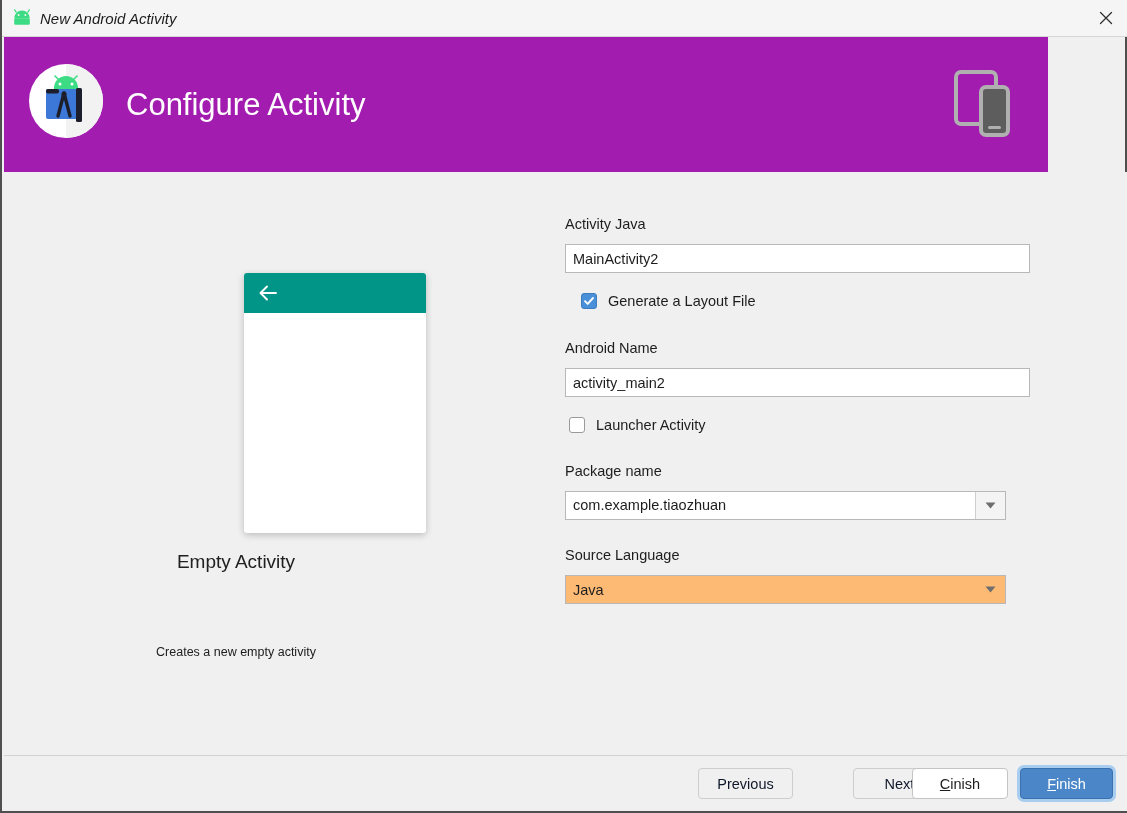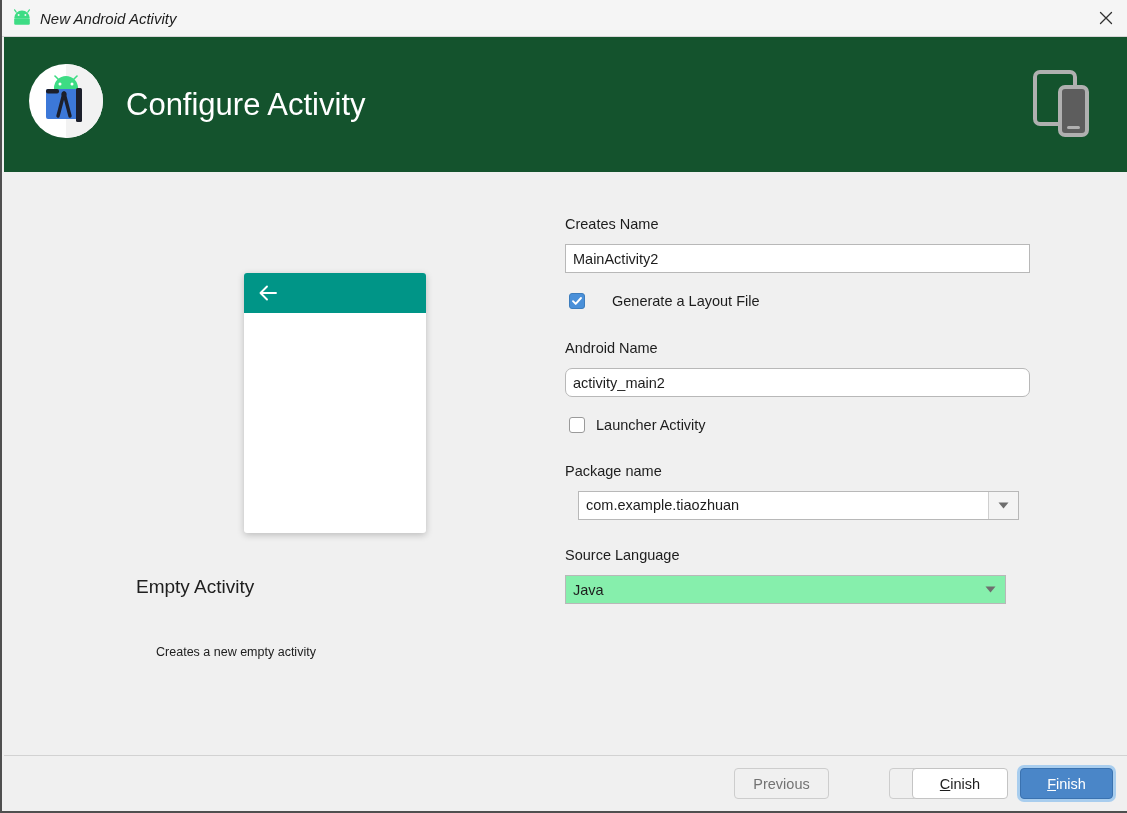--- a/index.html
+++ b/index.html
@@ -57,23 +57,23 @@
     align-items: center;
     justify-content: center;
     cursor: pointer;
   }
   .titlebar-close svg { display: block; }
 
   
   .header {
     position: absolute;
     left: 2px; top: 37px;
-    width: 1123px;
+    width: 1044px;
     height: 135px;
-    background: #14532d;
+    background: #a21caf;
   }
   .header-logo {
     position: absolute;
     left: 24px; top: 26px;
     width: 76px; height: 76px;
   }
   .header-title {
     position: absolute;
     left: 122px; top: 49px;
     font-size: 31px;
@@ -112,23 +112,23 @@
     width: 182px; height: 40px;
     background: #009587;
   }
   .preview-back {
     position: absolute;
     left: 14px; top: 11px;
     width: 20px; height: 18px;
   }
   .preview-title {
     position: absolute;
-    left: 132px; top: 404px;
+    left: 132px; top: 379px;
     width: 200px;
-    text-align: left;
+    text-align: center;
     font-size: 19px;
     color: #202020;
     white-space: nowrap;
   }
   .preview-desc {
     position: absolute;
     left: 132px; top: 473px;
     width: 200px;
     text-align: center;
     font-size: 12.5px;
@@ -163,21 +163,21 @@
   }
   .label-activity-name { position: absolute; left: 0; top: 43px; }
   .input-activity-name { position: absolute; left: 0; top: 72px; }
 
   .check-row {
     position: absolute;
     display: flex;
     align-items: center;
     cursor: pointer;
   }
-  .check-generate-layout { left: 4px; top: 120px; gap: 16px; }
+  .check-generate-layout { left: 16px; top: 120px; }
   .check-launcher { left: 4px; top: 244px; }
   .cb {
     width: 16px; height: 16px;
     box-sizing: border-box;
     border-radius: 3px;
     flex: none;
     display: flex;
     align-items: center;
     justify-content: center;
   }
@@ -192,34 +192,33 @@
   .cb svg { display: block; }
   .check-label {
     margin-left: 11px;
     font-size: 14.5px;
     color: #1d1d1d;
     line-height: 18px;
     white-space: nowrap;
   }
 
   .label-layout-name { position: absolute; left: 0; top: 167px; }
-  .input-layout-name { position: absolute; left: 0; top: 196px; border-radius: 7px; }
+  .input-layout-name { position: absolute; left: 0; top: 196px; }
   .label-package-name { position: absolute; left: 0; top: 290px; }
   .label-source-language { position: absolute; left: 0; top: 374px; }
 
   
   .combo-editable {
     position: absolute;
     left: 0; top: 319px;
     width: 441px; height: 29px;
     box-sizing: border-box;
     background: #ffffff;
     border: 1px solid #b8b8b8;
     display: flex;
-    margin-left: 13px;
   }
   .combo-editable .combo-text {
     flex: 1;
     font-size: 14.5px;
     color: #1d1d1d;
     line-height: 27px;
     padding: 0 7px;
     white-space: nowrap;
     overflow: hidden;
   }
@@ -232,21 +231,21 @@
     justify-content: center;
     cursor: pointer;
   }
 
   
   .combo-select {
     position: absolute;
     left: 0; top: 403px;
     width: 441px; height: 29px;
     box-sizing: border-box;
-    background: #86efac;
+    background: #fdba74;
     border: 1px solid #b8b8b8;
     display: flex;
     align-items: center;
     cursor: pointer;
   }
   .combo-select .combo-text {
     flex: 1;
     font-size: 14.5px;
     color: #1d1d1d;
     padding: 0 7px;
@@ -283,23 +282,22 @@
     font-size: 14.5px;
     display: flex;
     align-items: center;
     justify-content: center;
     cursor: pointer;
     white-space: nowrap;
   }
   .btn-disabled {
     background: #f0f0f0;
     border: 1px solid #cdcdcd;
-    color: #737373;
+    color: #0f172a;
     cursor: default;
-    margin-left: 36px;
   }
   .btn-normal {
     background: #ffffff;
     border: 1px solid #c4c4c4;
     color: #1d1d1d;
   }
   .btn-default {
     background: #4a86c8;
     border: 1px solid #3a72b0;
     color: #ffffff;
@@ -372,21 +370,21 @@
             <path d="M18 9 L3 9 M9 2.5 L2.5 9 L9 15.5" stroke="#ffffff" stroke-width="1.9" fill="none" stroke-linecap="round" stroke-linejoin="round"></path>
           </svg>
         </div>
       </div>
     </div>
     <div class="preview-title">Empty Activity</div>
     <div class="preview-desc">Creates a new empty activity</div>
 
     <div class="form">
 
-      <div class="field-label label-activity-name">Creates Name</div>
+      <div class="field-label label-activity-name">Activity Java</div>
       <input class="text-input input-activity-name" type="text" value="MainActivity2" style="">
 
       <div class="check-row check-generate-layout">
         <span class="cb on">
           <svg width="12" height="12" viewBox="0 0 12 12">
             <path d="M2 6.2 L4.7 8.9 L10 3" stroke="#ffffff" stroke-width="1.9" fill="none" stroke-linecap="round" stroke-linejoin="round"></path>
           </svg>
         </span>
         <span class="check-label">Generate a Layout File</span>
       </div>

